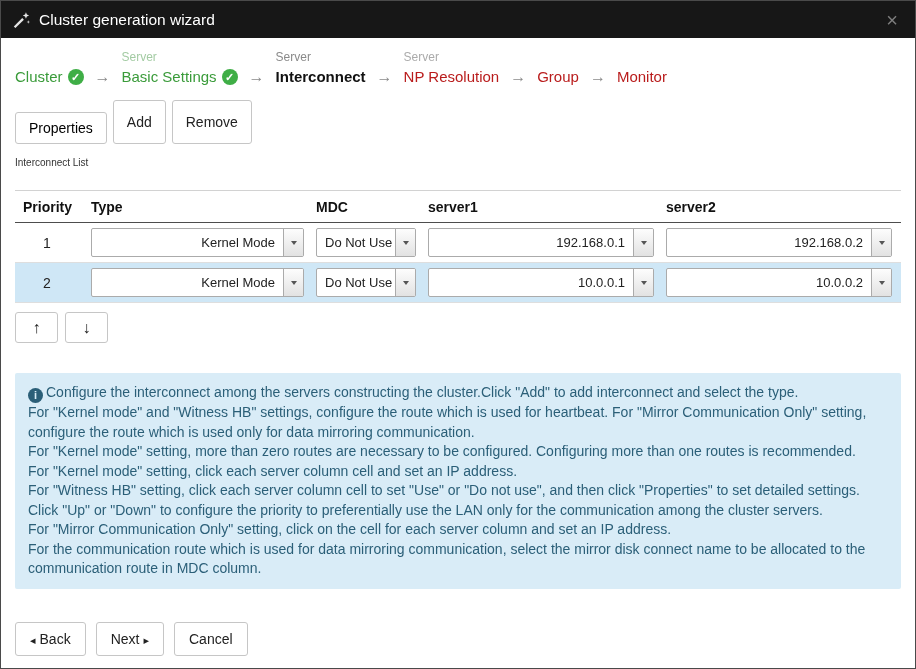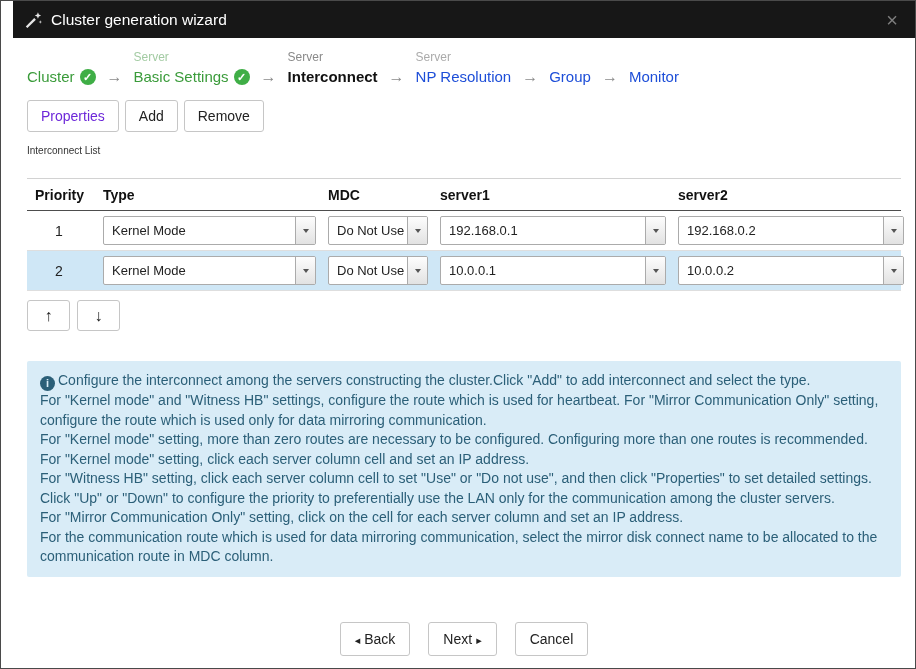--- a/index.html
+++ b/index.html
@@ -1,65 +1,65 @@
 <!DOCTYPE html>
 <html><head>
 <meta charset="utf-8">
 <style>
   html,body{margin:0;padding:0;background:#fff;}
   .window{
     width:916px;height:669px;box-sizing:border-box;
     border:1px solid #4a4a4a;background:#fff;
     display:flex;flex-direction:column;
-    font-family:"Liberation Sans",sans-serif;color:#111;padding-left:12px;
+    font-family:"Liberation Sans",sans-serif;color:#111;
   }
   
   .titlebar{flex:0 0 37px;background:#171717;color:#fff;display:flex;align-items:center;padding:0 11px;gap:9px;}
   .titlebar .title{font-size:15.5px;}
   .close-btn{margin-left:auto;color:#7e7e7e;font-size:20px;line-height:1;cursor:pointer;background:none;border:none;font-family:inherit;}
   
   .body{flex:1;display:flex;flex-direction:column;padding:8px 14px 12px;overflow:hidden;}
   
   .steps{display:flex;align-items:flex-end;gap:11px;margin:4px 0 13px;}
   .step{display:flex;flex-direction:column;}
   .step .caption{display:block;font-size:12px;height:17px;}
   .step .lbl-row{display:flex;align-items:center;gap:5px;font-size:15px;line-height:20px;}
   .step.done .lbl-row{color:#3a9b3a;}
   .step.done .caption{color:#a3cba3;}
   .step.current .lbl-row{color:#111;font-weight:bold;}
   .step.current .caption{color:#8a8a8a;}
-  .step.future .lbl-row{color:#1d4ed8;align-items:flex-end;}
+  .step.future .lbl-row{color:#b91c1c;align-items:flex-end;}
   .step.future .caption{color:#ababab;}
   .arrow{color:#8a8a8a;font-size:16px;padding-bottom:1px;}
   .check{width:16px;height:16px;border-radius:50%;background:#3fae46;color:#fff;font-size:11px;font-weight:bold;display:inline-flex;align-items:center;justify-content:center;}
   
   .toolbar{display:flex;gap:6px;margin-bottom:13px;}
   .btn{background:#fff;border:1px solid #c6c6c6;border-radius:3px;padding:7px 13px;font-size:14px;font-family:inherit;color:#222;cursor:pointer;}
-  .btn.disabled{color:#6d28d9;cursor:default;}
+  .btn.disabled{color:#000000;cursor:default;margin-top:12px;}
   
   .list-title{font-size:10px;color:#333;margin-bottom:22px;}
   .grid{display:grid;grid-template-columns:64px 213px 100px 226px 226px;column-gap:12px;align-items:center;gap:12px;}
   .thead{font-weight:bold;font-size:14px;padding:8px 0 7px;border-top:1px solid #d2d2d2;border-bottom:1px solid #4d4d4d;}
   .th-priority{padding-left:8px;}
   .trow{padding:5px 0;border-bottom:1px solid #dedede;}
   .trow.selected{background:#cfe7f6;}
   .priority{text-align:center;font-size:14px;color:#222;}
-  .sel{height:27px;border:1px solid #ababab;border-radius:2px;background:#fff;display:flex;align-items:center;font-size:13px;cursor:pointer;overflow:hidden;}
+  .sel{height:27px;border:1px solid #ababab;border-radius:2px;background:#fff;display:flex;align-items:center;font-size:13px;cursor:pointer;overflow:hidden;text-align:right;}
   .sel .val{padding:0 8px;flex:1;white-space:nowrap;overflow:hidden;color:#222;}
   .sel .dd{width:19px;align-self:stretch;border-left:1px solid #ababab;background:linear-gradient(#fdfdfd,#e2e2e2);display:flex;align-items:center;justify-content:center;}
   .tri{width:0;height:0;border-left:3.5px solid transparent;border-right:3.5px solid transparent;border-top:4.5px solid #555;}
   
   .updown{display:flex;gap:7px;margin-top:9px;}
   .sq{width:43px;height:31px;display:flex;align-items:center;justify-content:center;font-size:16px;color:#222;border:1px solid #c6c6c6;border-radius:3px;background:#fff;cursor:pointer;font-family:inherit;}
   
   .info{background:#d9ecf7;color:#2b5f78;padding:10px 13px;font-size:14px;line-height:19.5px;margin-top:30px;border-radius:2px;}
   .info p{margin:0;}
   .info-i{display:inline-flex;width:15px;height:15px;border-radius:50%;background:#2b5f78;color:#d9ecf7;font-size:11px;font-weight:bold;align-items:center;justify-content:center;vertical-align:-2px;margin-right:3px;}
   
-  .footer{margin-top:auto;display:flex;justify-content:center;gap:18px;padding-top:12px;}
+  .footer{margin-top:auto;display:flex;justify-content:flex-start;gap:10px;padding-top:12px;}
   .footer .btn{padding:8px 14px;}
   .tri-glyph{font-size:11px;}
   .back-gap{margin-right:4px;}
   .next-gap{margin-left:4px;}
 </style>
 </head>
 <body>
 
 <div class="window">
 

